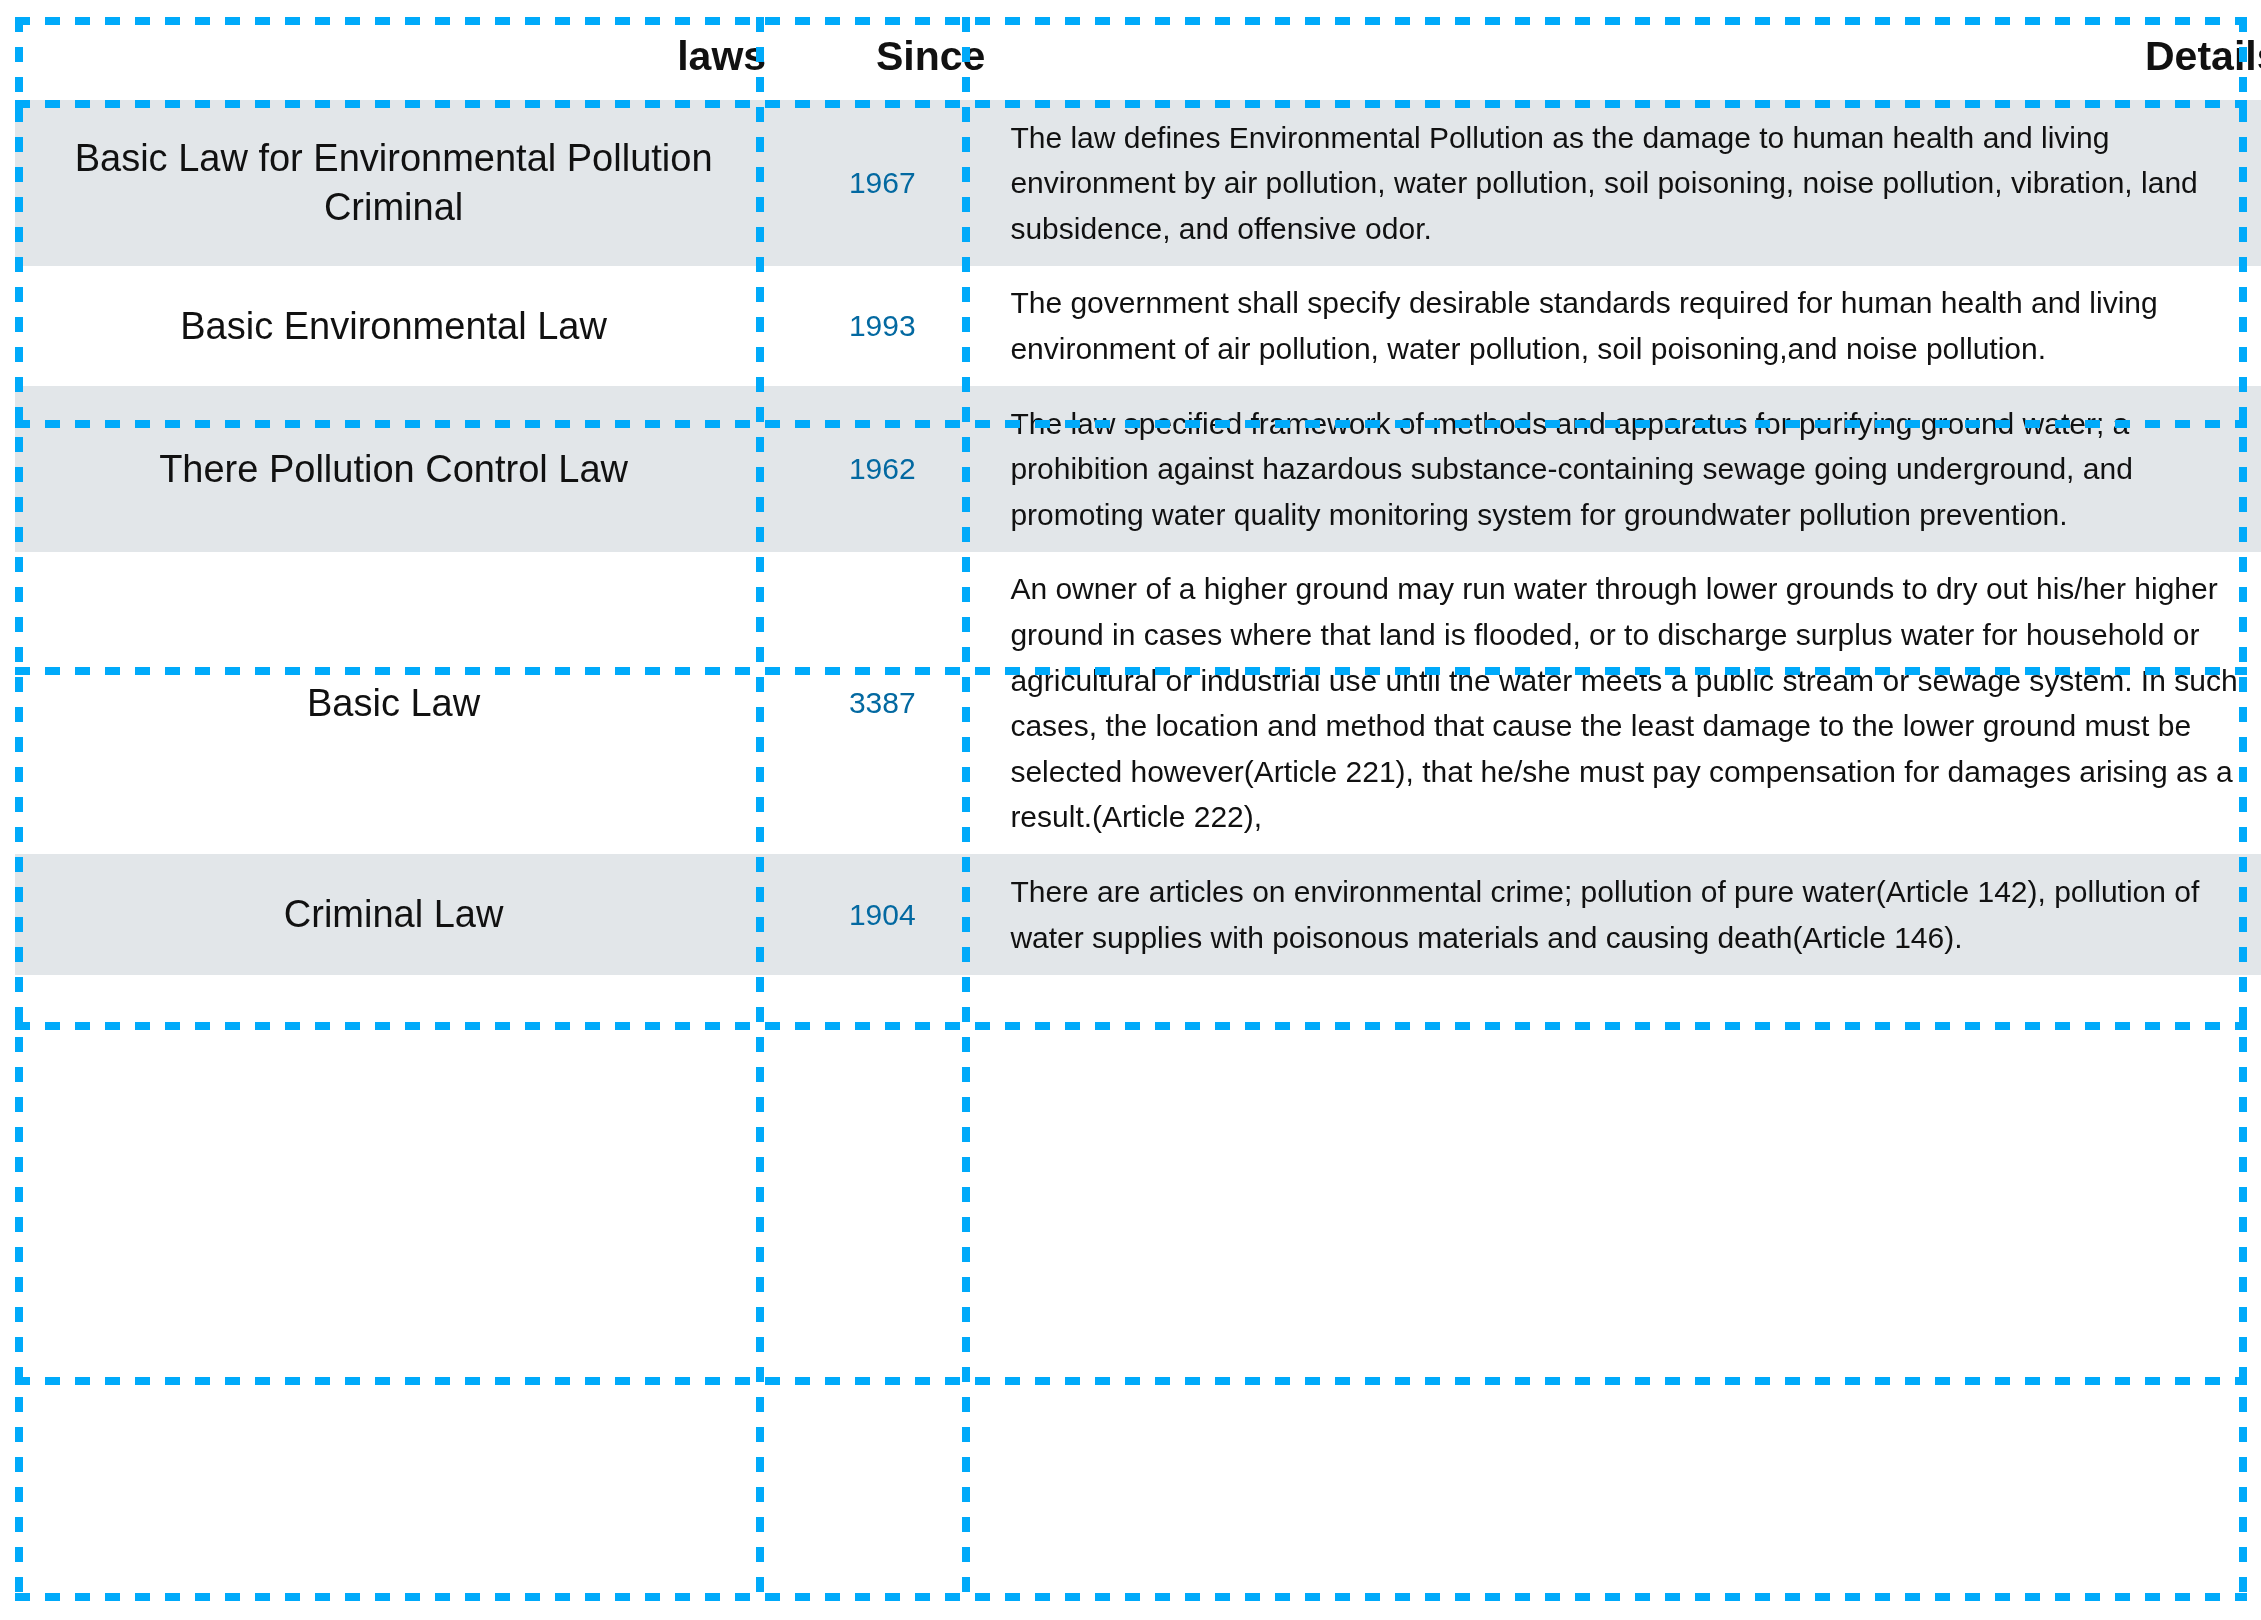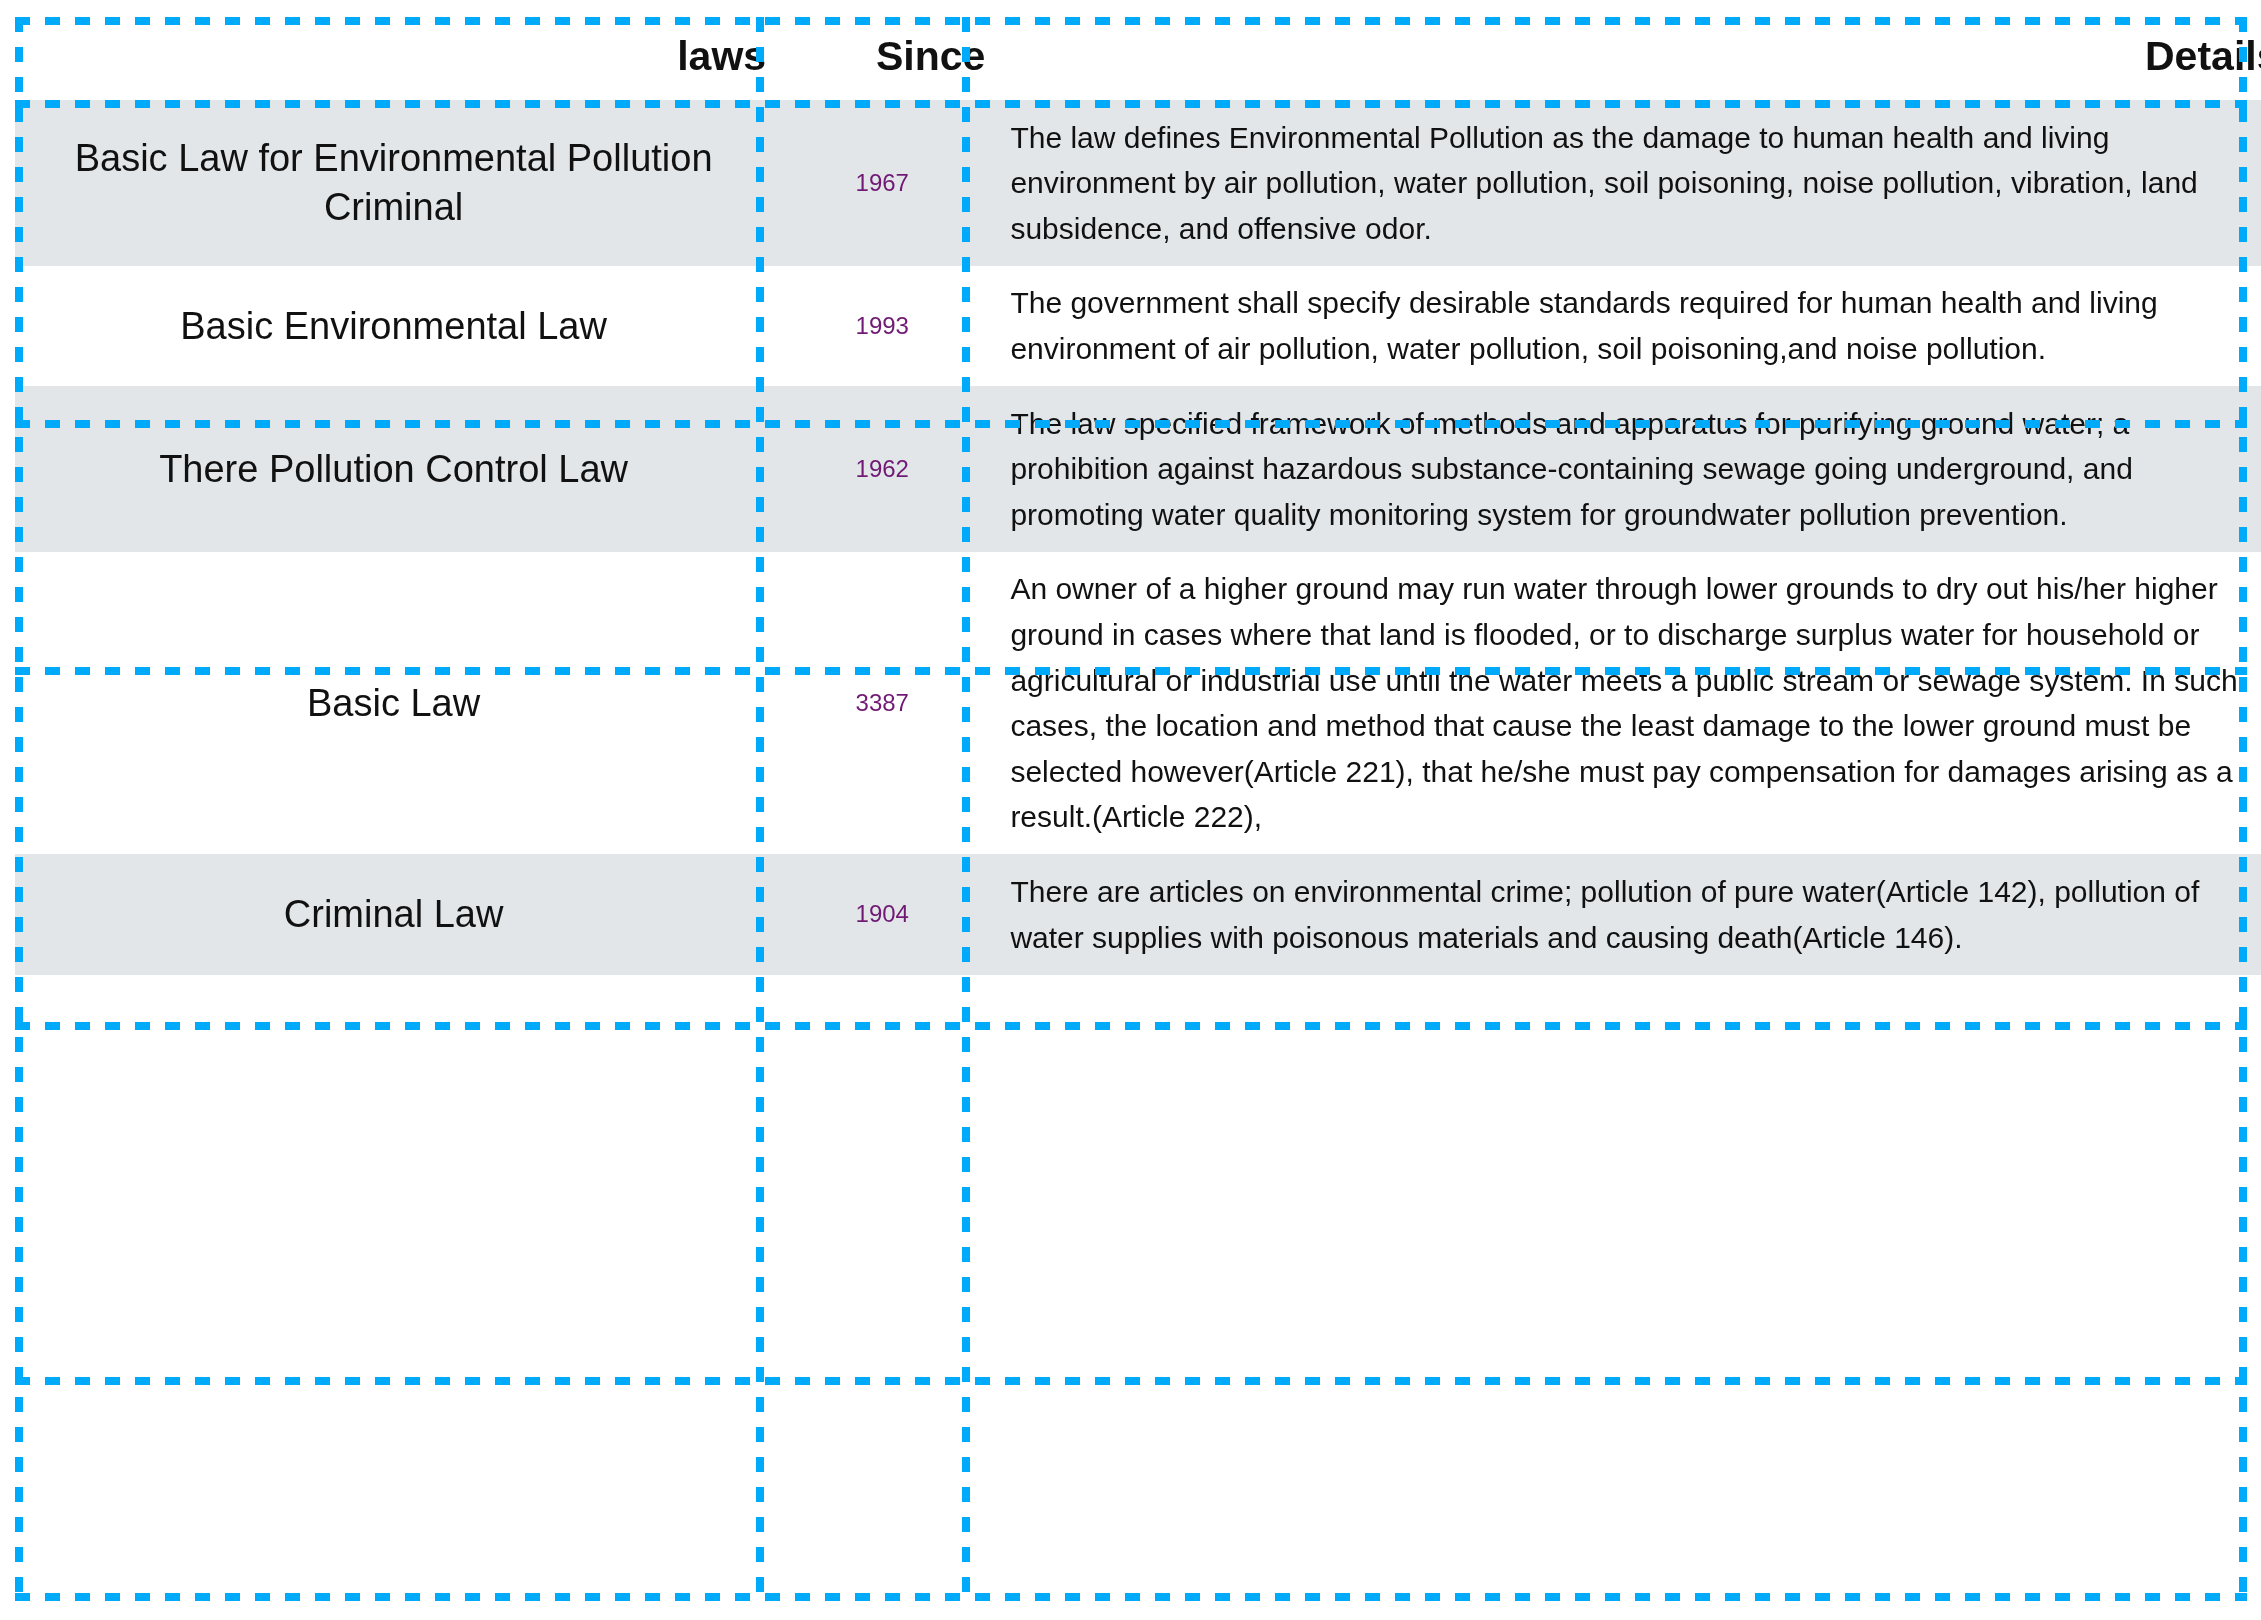--- a/index.html
+++ b/index.html
@@ -77,22 +77,22 @@
   .law-text {
     text-align: center;
     font-size: 38px;
     color: #111111;
     line-height: 1.28;
     padding: 12px 22.4px;
   }
 
   .since-text {
     text-align: center;
-    font-size: 24px;
-    color: #701a75;
+    font-size: 30px;
+    color: #0369a1;
     line-height: 1.2;
     padding: 12px 5.3px;
   }
 
   .details-text {
     text-align: left;
     font-size: 30px;
     color: #111111;
     line-height: 1.52;
     padding: 14.5px 20px 14.5px 18.5px;

